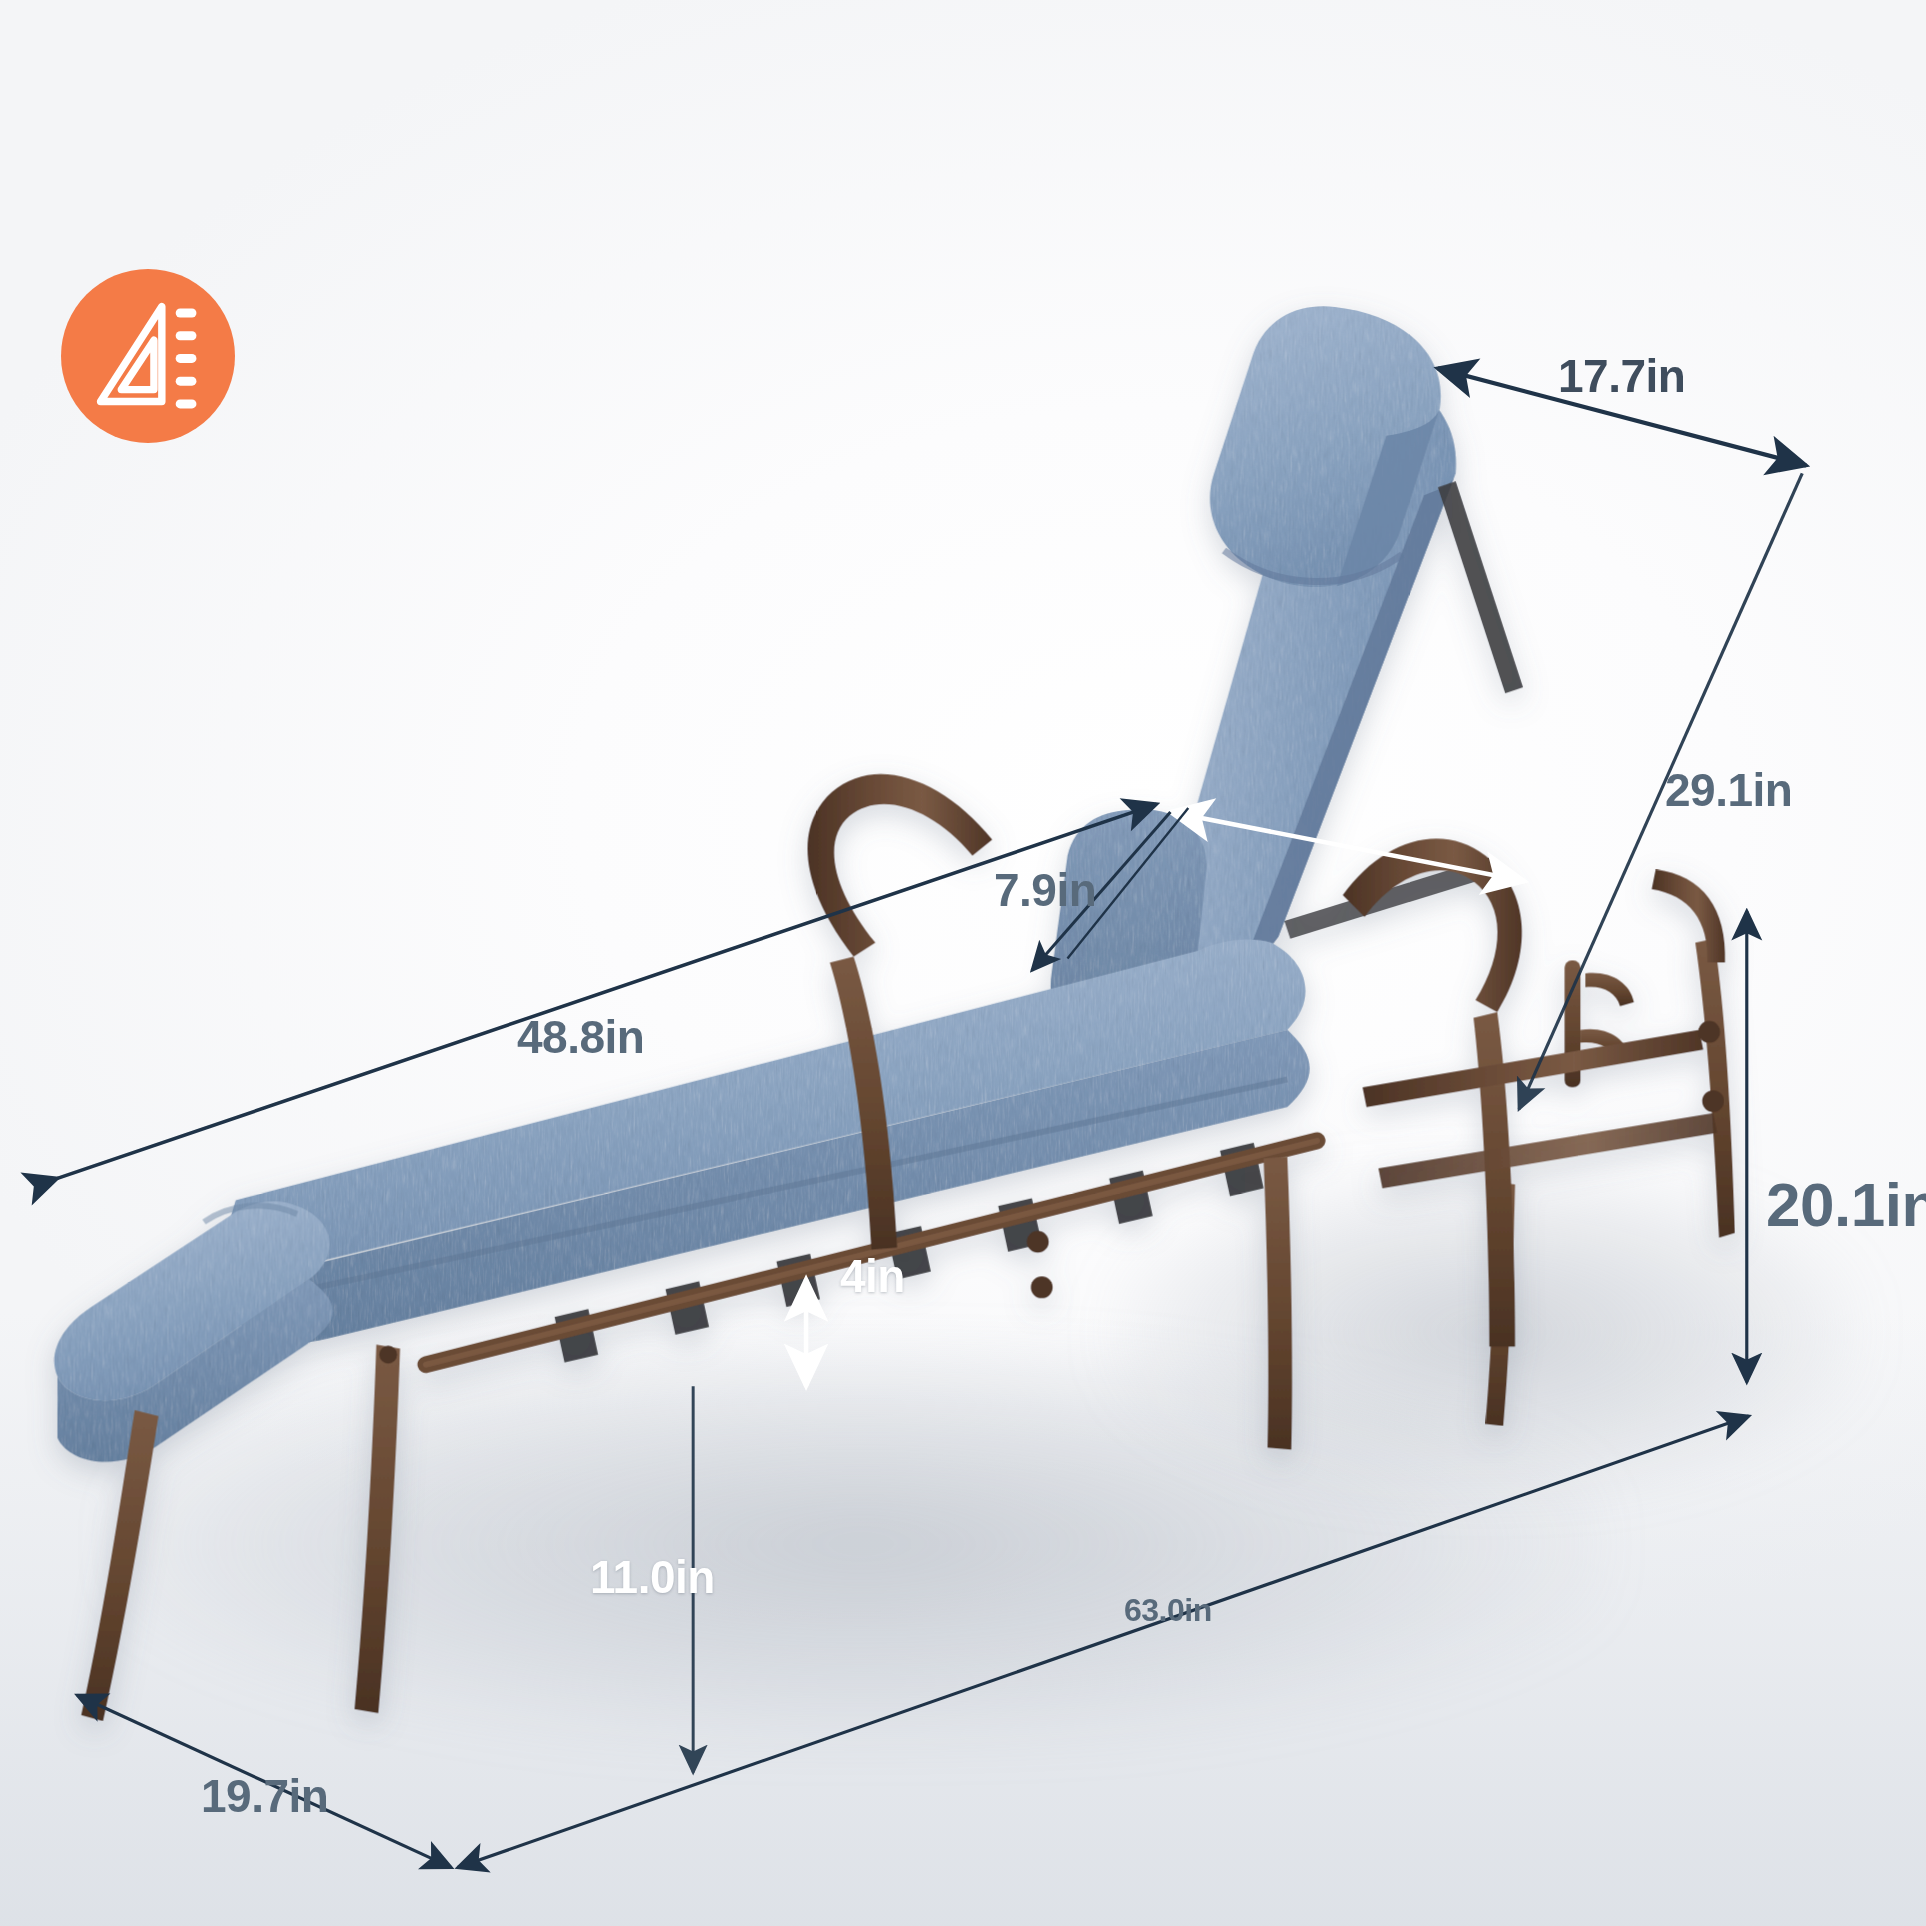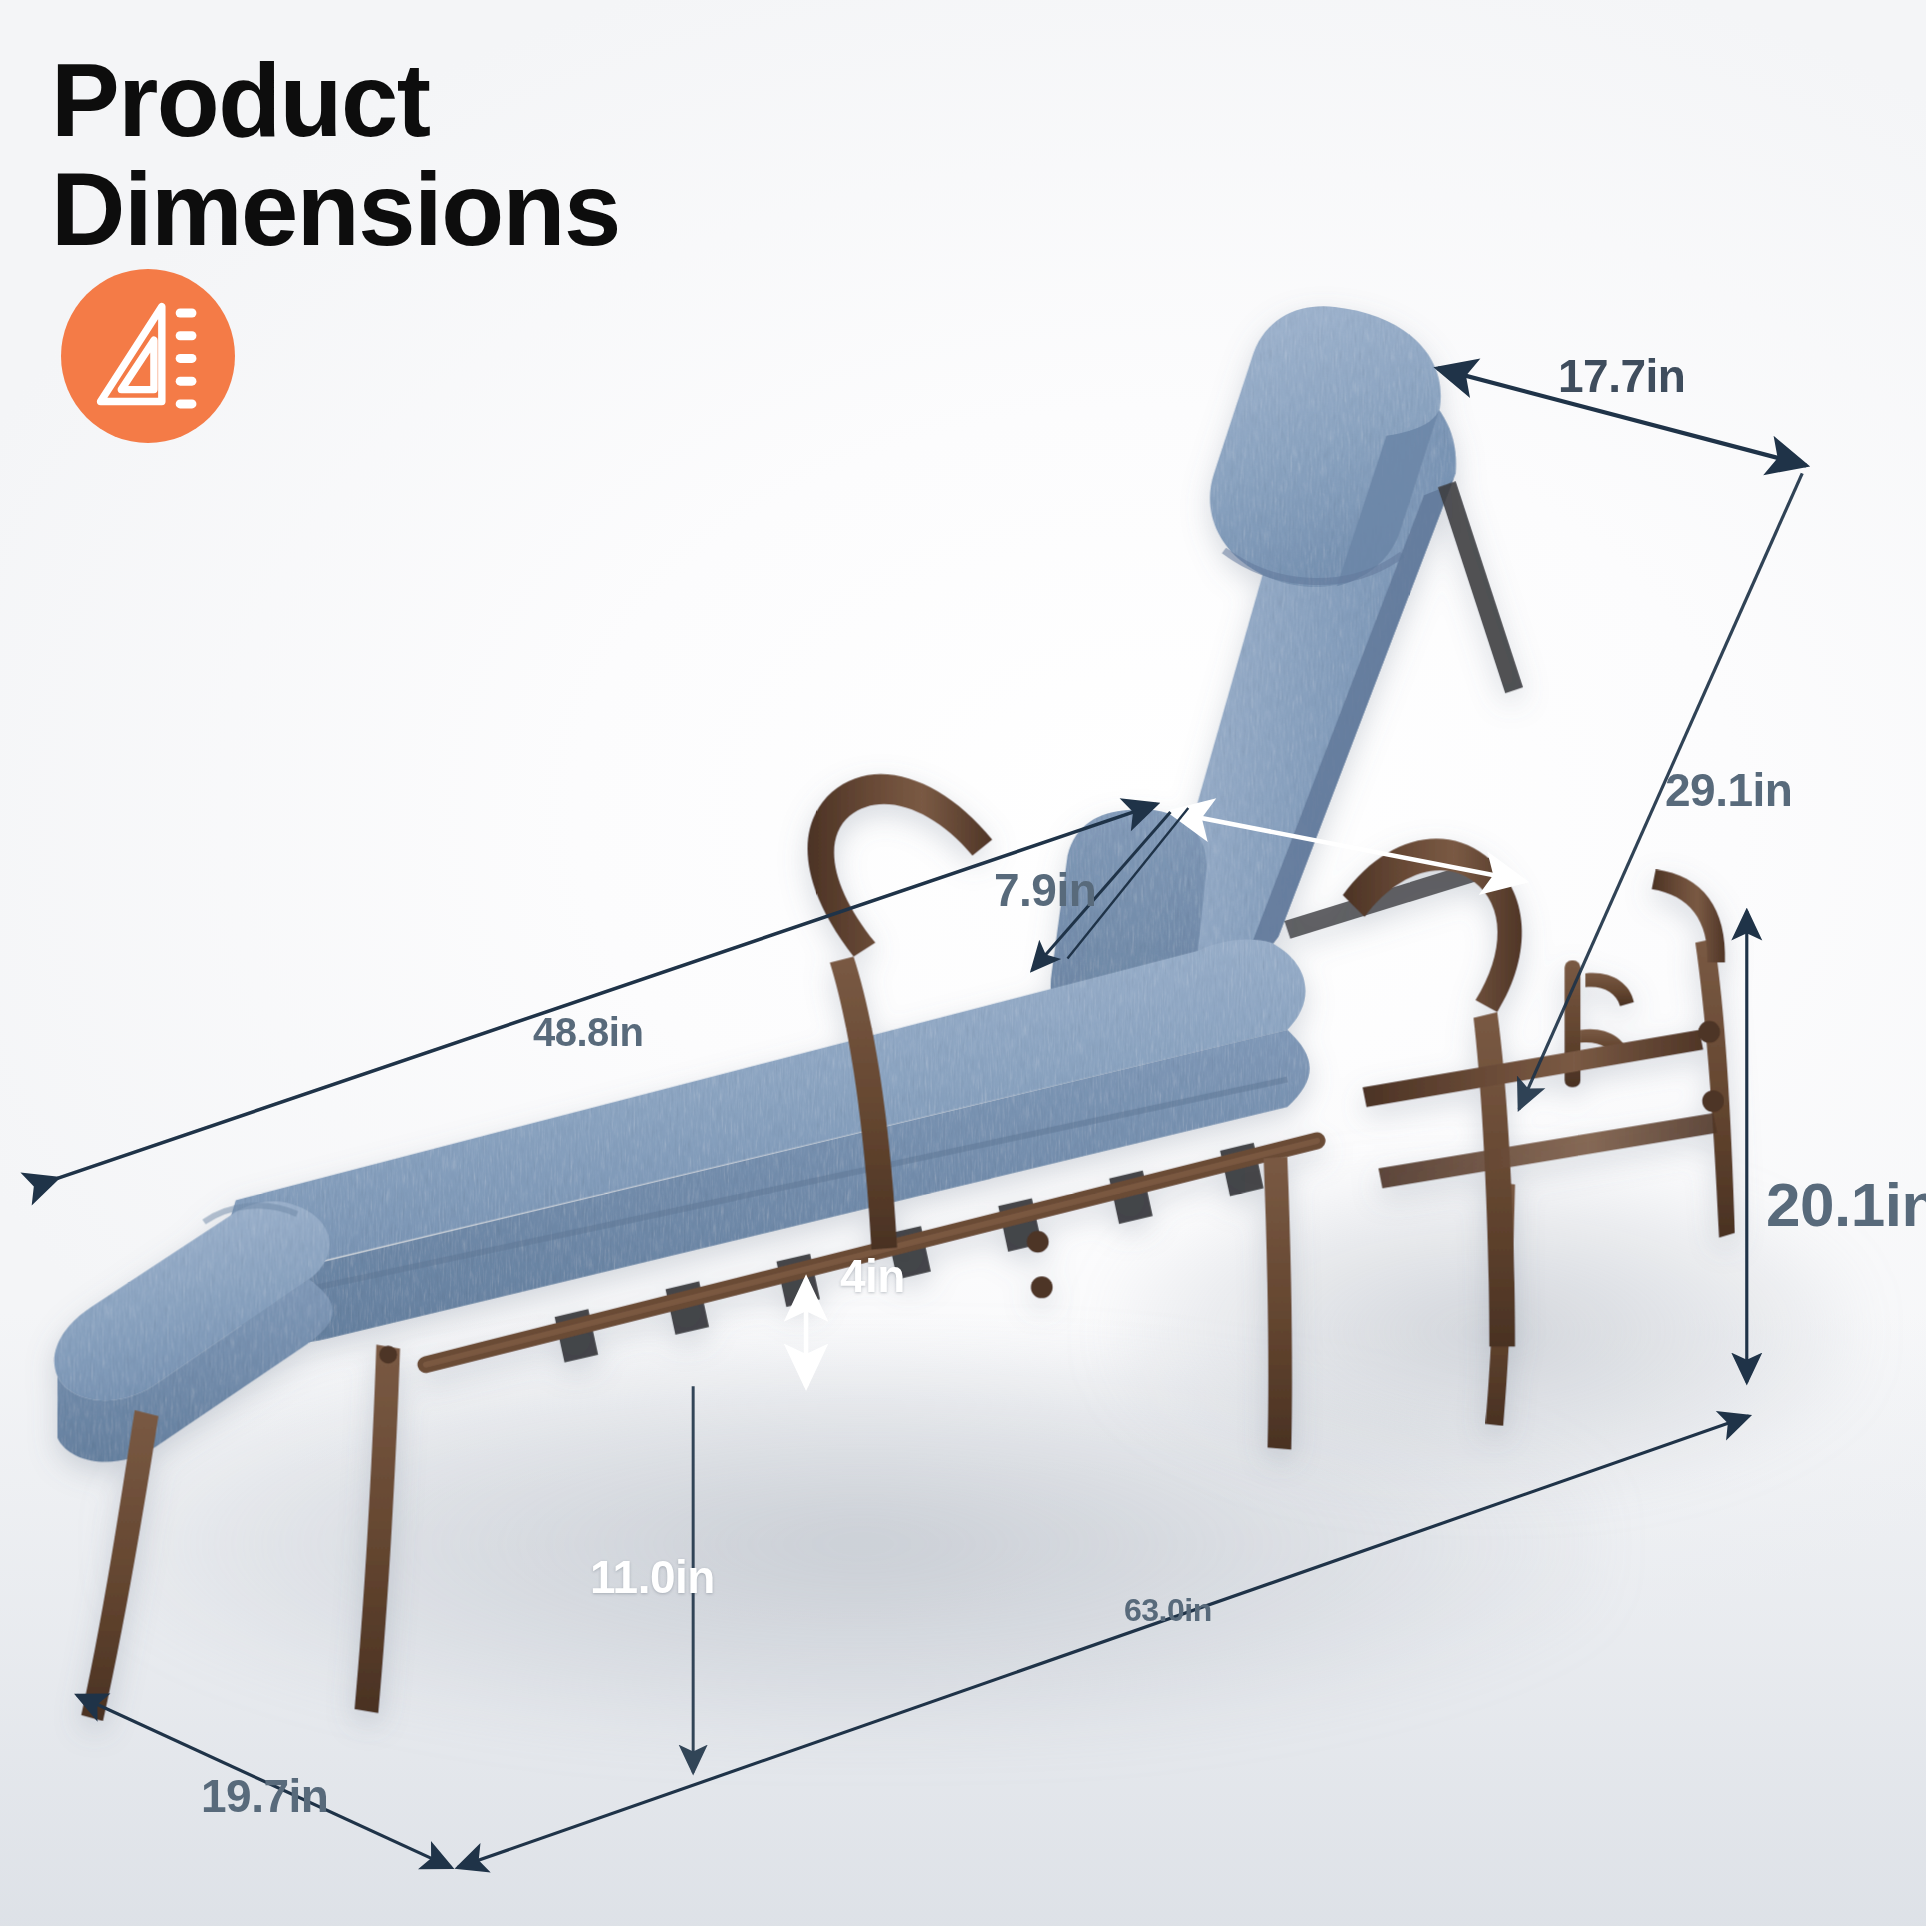--- a/index.html
+++ b/index.html
@@ -52,22 +52,20 @@
 </style>
 </head>
 <body>
 
 <div id="stage">
 
   <div class="floorShade"></div>
   <div class="castShadow" style="left:119px;top:1346px;width:1485px;height:396px;"></div>
   <div class="castShadow" style="left:1109px;top:1168px;width:752px;height:327px;"></div>
 
-  <div class="title">Product
-Dimensions</div>
 
   <div class="badge">
     <svg width="174" height="174" viewBox="0 0 176 176" aria-hidden="true">
       <g fill="none" stroke="#ffffff" stroke-width="7.5" stroke-linejoin="round" stroke-linecap="round">
         <path d="M102 38 L102 134 L40 134 Z"></path>
         <path d="M94 72 L94 122 L61 122 Z"></path>
       </g>
       <g fill="#ffffff">
         <rect x="116" y="40" width="21" height="9" rx="4.5"></rect>
         <rect x="116" y="63" width="21" height="9" rx="4.5"></rect>
@@ -255,21 +253,21 @@
       <line x1="1766" y1="1430" x2="462" y2="1886" stroke="#1f3348" stroke-width="3.2" marker-start="url(#aNs)" marker-end="url(#aN)"></line>
     </g>
   </svg>
 
   <div class="dim slateDark" style="font-size:46px;left:1550px;top:349px;margin-left:8px;">17.7in</div>
 
   <div class="dim slate" style="font-size:46px;left:1665px;top:763px;">29.1in</div>
 
   <div class="dim slate" style="font-size:46px;left:994px;top:863px;">7.9in</div>
 
-  <div class="dim slate" style="font-size:40px;left:517px;top:1010px;margin-left:16px;">48.8in</div>
+  <div class="dim slate" style="font-size:46px;left:517px;top:1010px;">48.8in</div>
 
   <div class="dim slate" style="font-size:62px;left:1766px;top:1169px;text-align:right;">20.1in</div>
 
   <div class="dim white" style="font-size:46px;left:840px;top:1249px;">4in</div>
 
   <div class="dim white" style="font-size:46px;left:566px;top:1550px;margin-left:24px;">11.0in</div>
 
   <div class="dim slate" style="font-size:46px;left:201px;top:1769px;text-align:center;">19.7in</div>
 
   <div class="dim slate" style="font-size:32px;left:1124px;top:1592px;">63.0in</div>

